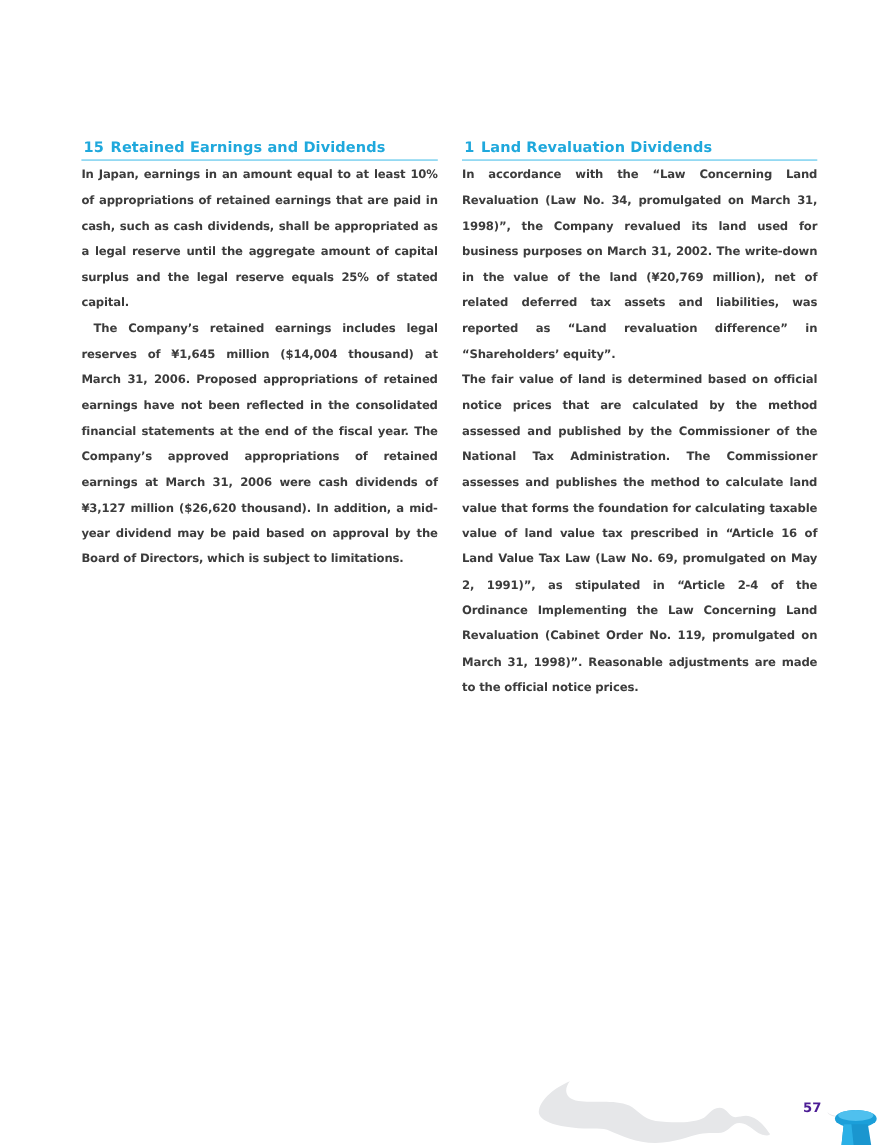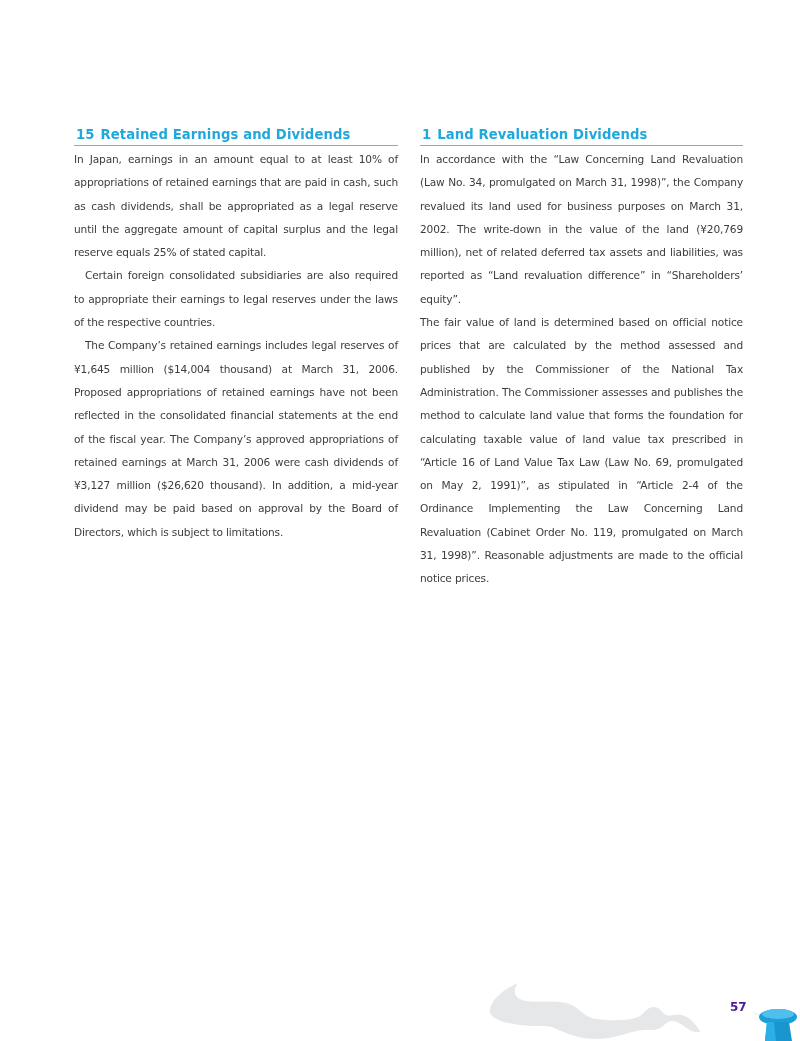--- a/index.html
+++ b/index.html
@@ -37,20 +37,21 @@
     .section-heading .num { margin-right: 6px; }
 
     .para {
       margin: 0;
       font-size: 10.6px;
       line-height: 23.3px;
       text-align: justify;
       text-align-last: left;
       color: #3c3c3c;
       letter-spacing: -0.15px;
+      font-weight: bold;
     }
     .para.indent { text-indent: 11px; }
     .col-left .para:first-of-type, .first { margin-top: 2px; }
 
     .subhead {
       margin: 23.3px 0 0 0;
       font-size: 10.8px;
       line-height: 23.3px;
       color: #2e2e2e;
     }
@@ -80,21 +81,20 @@
     }
   </style>
 </head>
 <body>
 
 <div class="column col-left">
   <h2 class="section-heading">
     <span class="num">15</span><span>Retained Earnings and Dividends</span>
   </h2>
   <p class="para first">In Japan, earnings in an amount equal to at least 10% of appropriations of retained earnings that are paid in cash, such as cash dividends, shall be appropriated as a legal reserve until the aggregate amount of capital surplus and the legal reserve equals 25% of stated capital.</p>
-  <p class="para indent">Certain foreign consolidated subsidiaries are also required to appropriate their earnings to legal reserves under the laws of the respective countries.</p>
   <p class="para indent">The Company’s retained earnings includes legal reserves of ¥1,645 million ($14,004 thousand) at March 31, 2006. Proposed appropriations of retained earnings have not been reflected in the consolidated financial statements at the end of the fiscal year. The Company’s approved appropriations of retained earnings at March 31, 2006 were cash dividends of ¥3,127 million ($26,620 thousand). In addition, a mid-year dividend may be paid based on approval by the Board of Directors, which is subject to limitations.</p>
 </div>
 
 <div class="column col-right">
   <h2 class="section-heading">
     <span class="num">1</span><span>Land Revaluation Dividends</span>
   </h2>
   <p class="para first">In accordance with the “Law Concerning Land Revaluation (Law No. 34, promulgated on March 31, 1998)”, the Company revalued its land used for business purposes on March 31, 2002. The write-down in the value of the land (¥20,769 million), net of related deferred tax assets and liabilities, was reported as “Land revaluation difference” in “Shareholders’ equity”.</p>
   <p class="para">The fair value of land is determined based on official notice prices that are calculated by the method assessed and published by the Commissioner of the National Tax Administration. The Commissioner assesses and publishes the method to calculate land value that forms the foundation for calculating taxable value of land value tax prescribed in “Article 16 of Land Value Tax Law (Law No. 69, promulgated on May 2, 1991)”, as stipulated in “Article 2-4 of the Ordinance Implementing the Law Concerning Land Revaluation (Cabinet Order No. 119, promulgated on March 31, 1998)”. Reasonable adjustments are made to the official notice prices.</p>
 </div>

